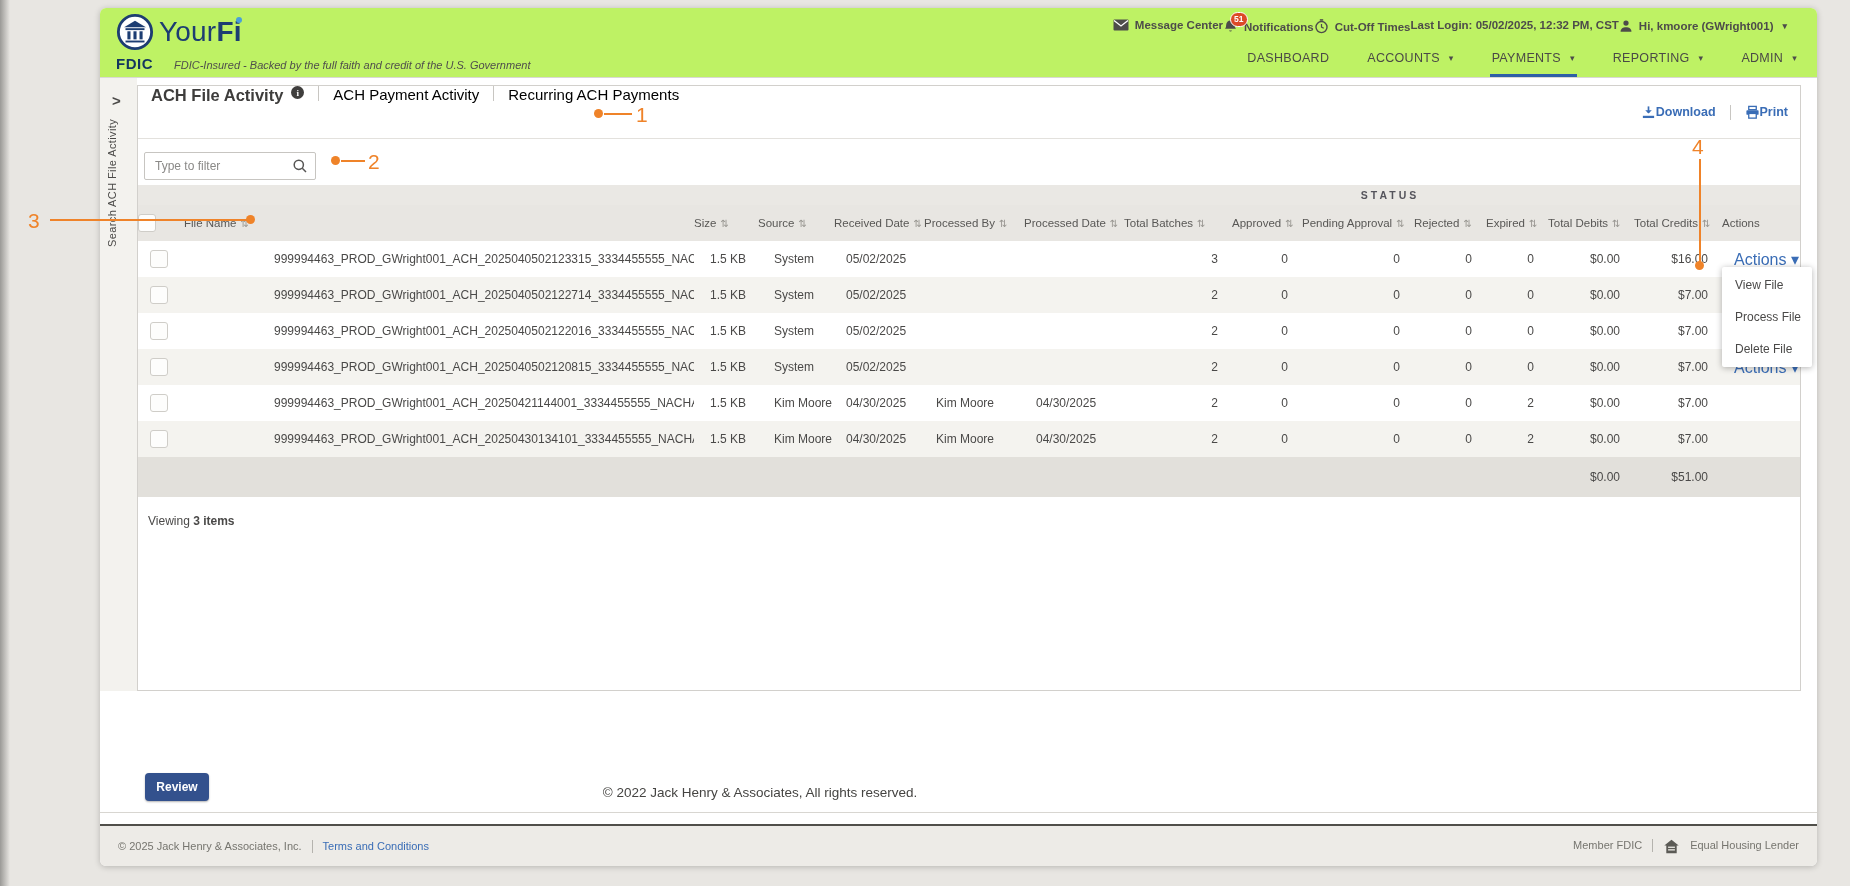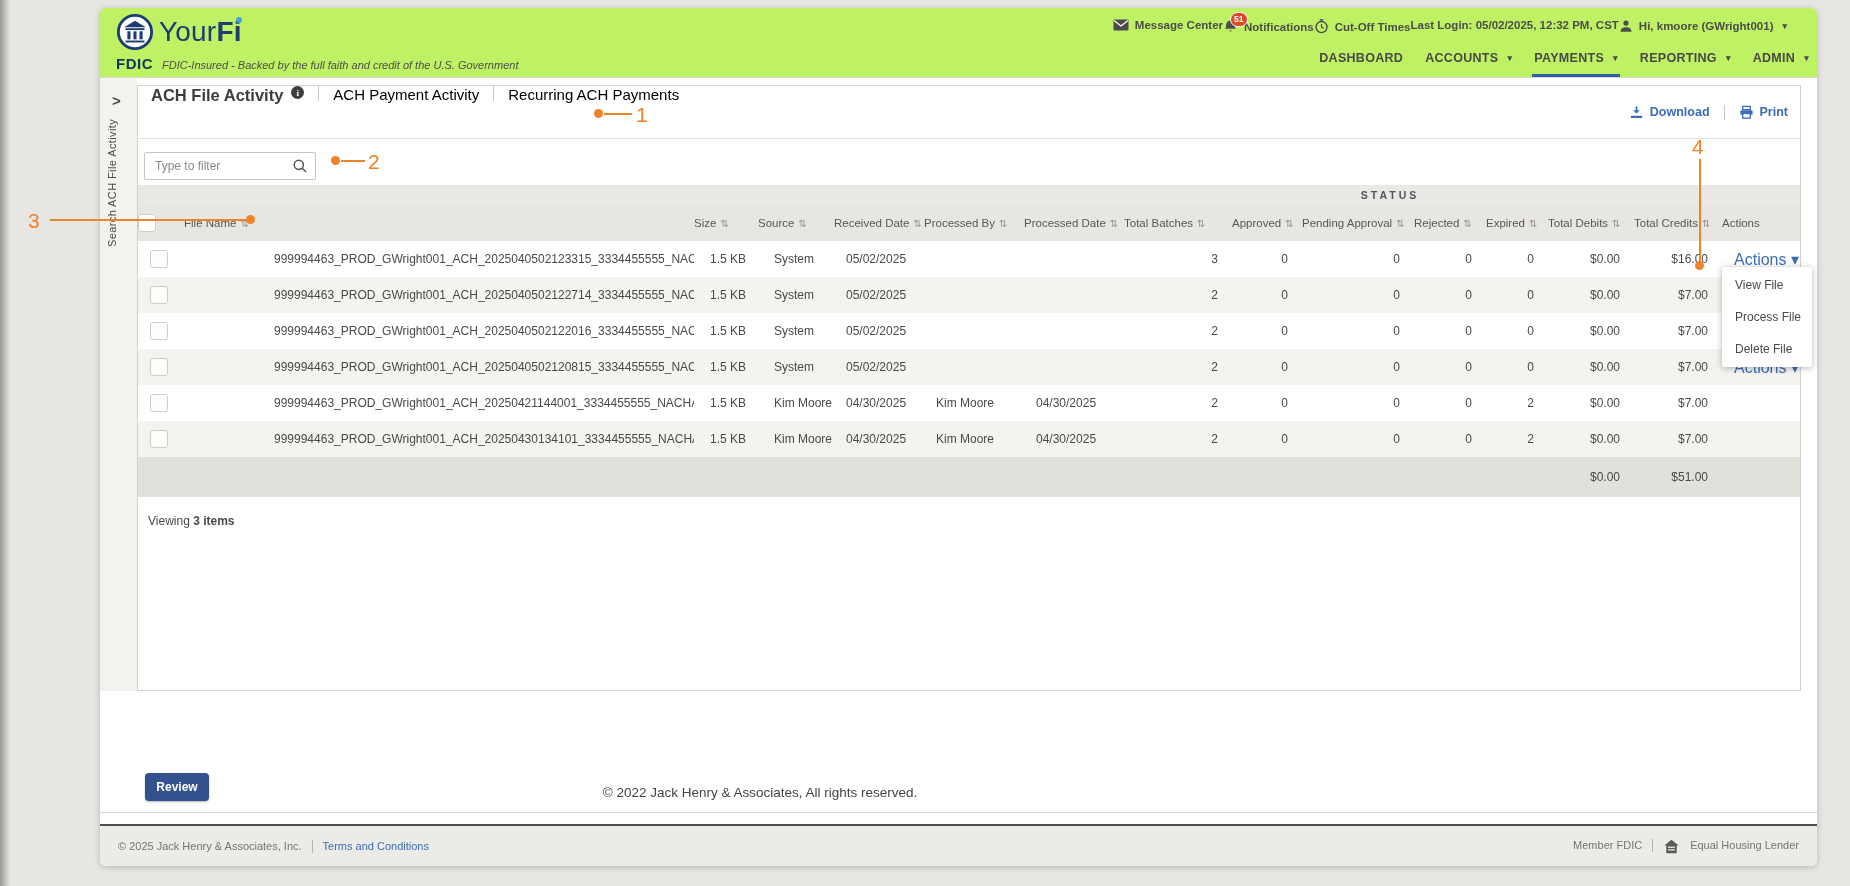--- a/index.html
+++ b/index.html
@@ -6,46 +6,46 @@
   body{width:1850px;height:886px;background:#e8e6e2;font-family:"Liberation Sans",sans-serif;position:relative;overflow:hidden;-webkit-font-smoothing:antialiased}
   .edge-shadow{position:absolute;left:0;top:0;width:10px;height:886px;background:linear-gradient(to right,rgba(60,60,58,.45),rgba(60,60,58,0));z-index:5}
   #app{position:absolute;left:100px;top:8px;width:1717px;height:858px;background:#fff;border-radius:6px;box-shadow:0 1px 6px rgba(0,0,0,.22)}
   
   .hdr{position:absolute;left:0;top:0;width:100%;height:70px;border-bottom:1px solid #dad8d4;box-sizing:border-box;border-radius:6px 6px 0 0;background:#bef264}
   .logo{position:absolute;left:16px;top:5px;display:flex;align-items:center;gap:5px}
   .logo-text{font-size:28px;color:#1d3d72;letter-spacing:.2px}
   .logo-your{font-weight:400}
   .logo-fi{font-weight:800;position:relative}
   .logo-fi .idot{position:absolute;width:6px;height:6px;border-radius:50%;background:#4aa0d8;top:1px;right:0}
-  .fdic-line{position:absolute;left:16px;top:47px;display:flex;align-items:baseline;gap:9px}
+  .fdic-line{position:absolute;left:16px;top:47px;display:flex;align-items:baseline;gap:21px}
   .fdic-badge{font-size:15px;font-weight:800;color:#13365f;letter-spacing:.5px}
   .fdic-note{font-size:11px;font-style:italic;color:#4f4e4c}
   .util{position:absolute;right:30px;top:11px;display:flex;align-items:flex-start;font-size:11.5px;font-weight:600;color:#4d4c4a}
   .util-item{display:flex;align-items:center;gap:6px;cursor:default}
   .bell-wrap{position:relative;display:inline-flex}
   .badge{position:absolute;top:-7px;right:-10px;background:#dc4a27;color:#fff;font-size:8.5px;font-weight:700;border-radius:8px;padding:2px 3.5px;border:1.5px solid #fff;line-height:1}
   .caret{font-size:9px;color:#4d4c4a;margin-left:3px}
-  .nav{position:absolute;right:6px;bottom:0;display:flex;gap:18px;font-size:12.5px;font-weight:700;color:#49484
+  .nav{position:absolute;right:18px;bottom:0;display:flex;gap:34px;font-size:12.5px;font-weight:400;color:#49484
 
 6;letter-spacing:.3px}
   .nav-item{display:flex;align-items:center;gap:6px;padding:9px 2px 9px 2px;border-bottom:3px solid transparent;color:#4a4946}
   .nav-item.active{border-bottom:3px solid #2e5fa6}
   
   .side-strip{position:absolute;left:0;top:70px;width:37px;height:613px;background:#f3f2ee}
   .side-chevron{position:absolute;left:12px;top:84px;font-size:15px;font-weight:700;color:#4b4a48}
   .v-label{position:absolute;left:6px;top:102px;height:145px;width:26px;writing-mode:vertical-rl;transform:rotate(180deg);font-size:11px;color:#4b4a48;letter-spacing:.4px;text-align:center}
   
   .card{position:absolute;left:37px;top:77px;width:1664px;height:606px;background:#fff;border:1px solid #d2d0cc;box-sizing:border-box}
   .title-row{height:52px;border-bottom:1px solid #e3e1dd;display:flex;padding:0 12px 0 13px;gap:14px}
   .page-title{font-size:16.5px;font-weight:700;color:#3e3d3c}
   .info-icon{width:13px;height:13px;border-radius:50%;background:#3f3e3d;color:#fff;font-size:9px;font-weight:700;display:inline-flex;align-items:center;justify-content:center;font-family:"Liberation Serif",serif;margin-left:-6px}
   .vdiv{width:1px;height:15px;background:#c8c6c2}
   .tlink{font-size:15px;color:#000000;cursor:pointer}
   .title-actions{margin-left:auto;display:flex;align-items:center;gap:14px}
-  .tool-btn{display:flex;align-items:center;gap:6px;font-size:12.5px;color:#3a6db6;font-weight:600;cursor:pointer}
+  .tool-btn{display:flex;align-items:center;font-size:12.5px;color:#3a6db6;font-weight:600;cursor:pointer}
   .filter-wrap{position:relative;margin:13px 0 0 6px;width:172px}
   .filter-input{width:172px;height:28px;box-sizing:border-box;border:1px solid #c7c5c1;border-radius:2px;font-size:12px;color:#555;padding:0 30px 0 10px;font-family:"Liberation Sans",sans-serif;outline:none;background:#fff}
   .filter-input::placeholder{color:#8a8987}
   .search-ic{position:absolute;right:8px;top:6px}
   
   table{border-collapse:collapse;table-layout:fixed;width:1662px;font-size:12px;color:#4a4948;margin-top:5px}
   thead tr.group th{height:20px;background:#eae8e4;padding:0}
   th.status-band{background:#e4e4f2;font-size:10.5px;letter-spacing:3px;color:#55545c;font-weight:700;}
   thead tr.cols th{height:36px;background:#e8e6e2;font-weight:500;color:#585755;font-size:11.5px;text-align:left;padding:0;white-space:nowrap}
   td{height:36px;padding:0;white-space:nowrap;overflow:hidden}

